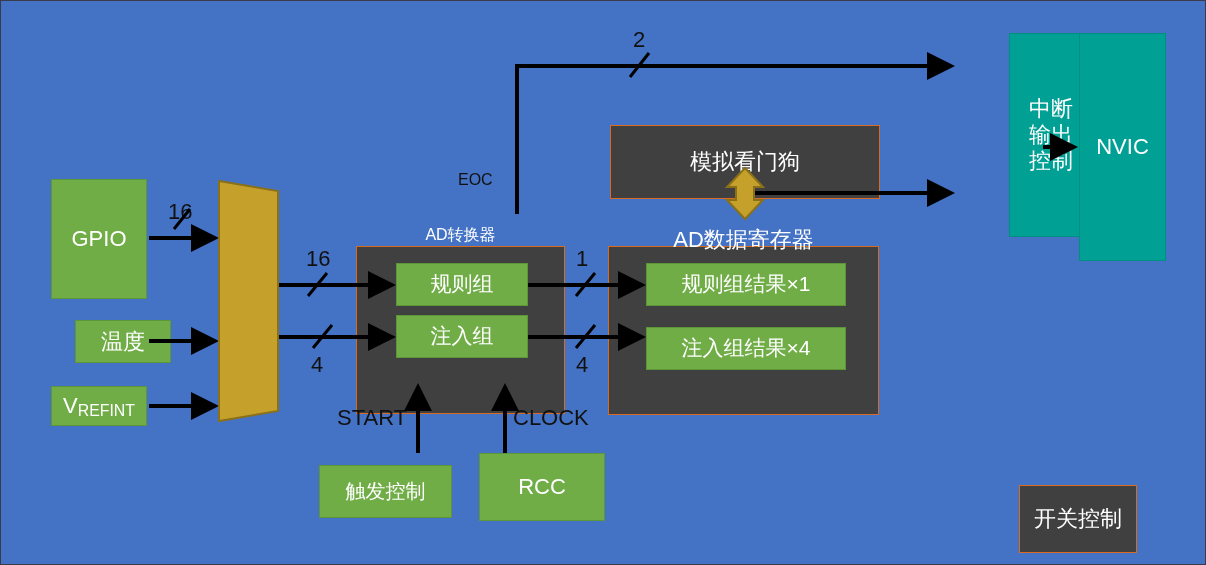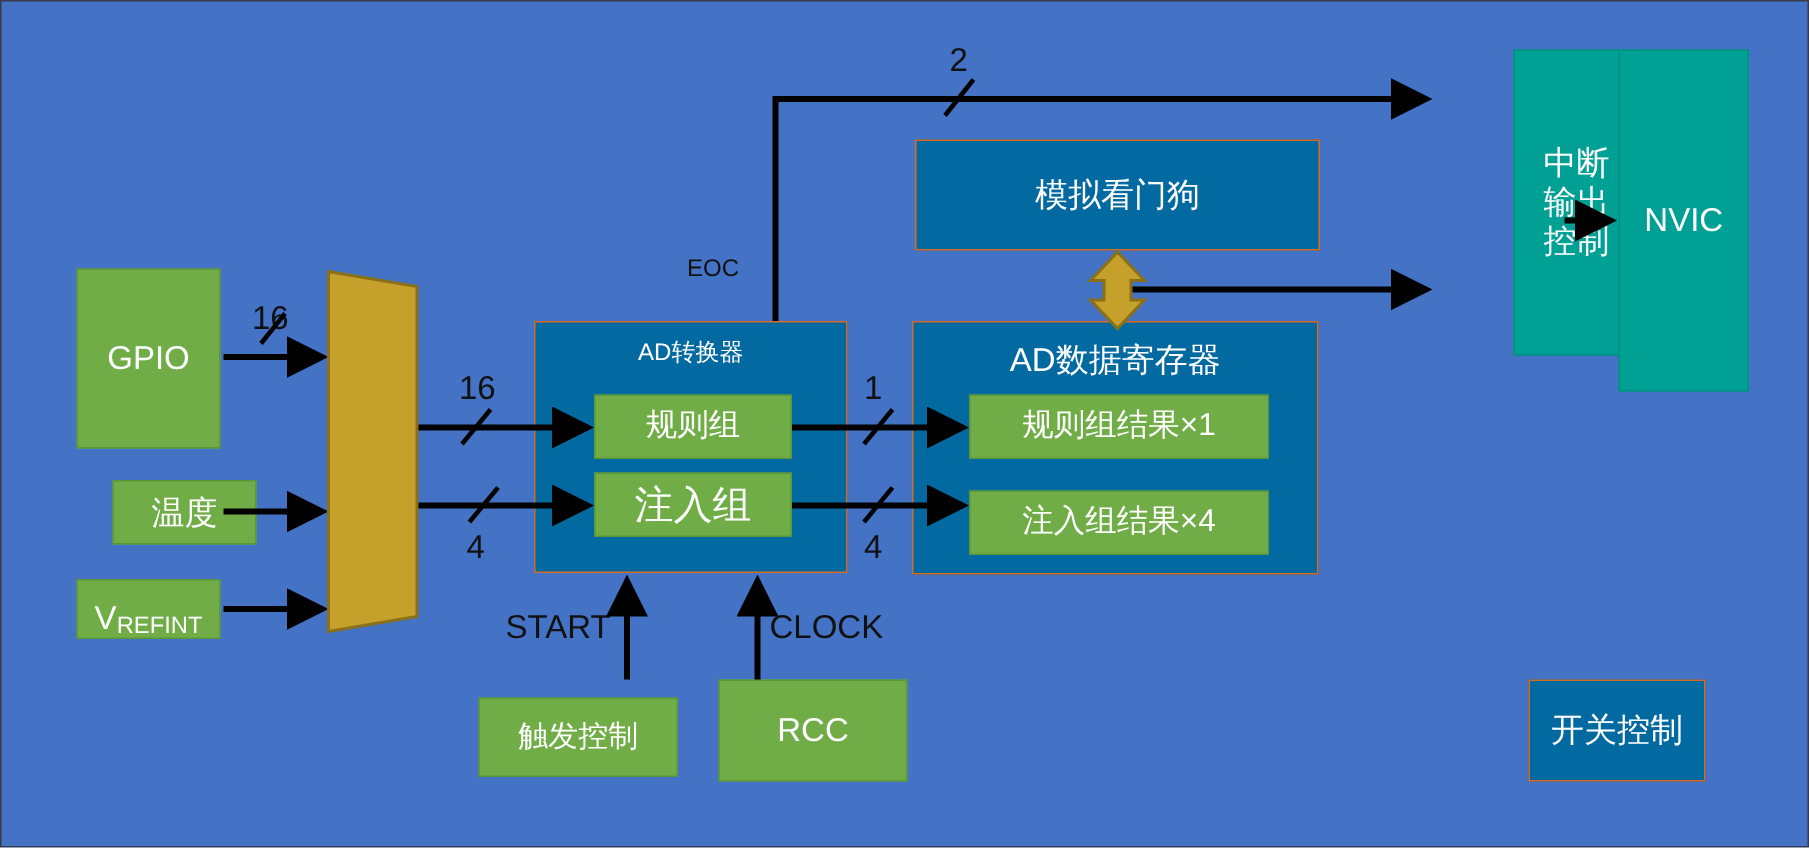--- a/index.html
+++ b/index.html
@@ -26,22 +26,23 @@
     text-align: center;
     color: #ffffff;
     line-height: 1.18;
     white-space: pre-line;
   }
   .green {
     background: #70AD47;
     border: 1px solid #5c9639;
   }
   .orange {
-    background: #0369a1;
+    background: #404040;
     border: 1px solid #d86a22;
+    margin-top: 32px;
   }
   .teal {
     background: #00A094;
     border: 1px solid #00907f;
   }
   .grp-title {
     position: absolute;
     color: #ffffff;
     text-align: center;
     white-space: nowrap;
@@ -72,31 +73,31 @@
 <div id="canvas">
 
   <div class="box green" style="left:50px; top:178px; width:96px; height:120px; font-size:22px;">
     <span>GPIO</span>
   </div>
 
   <div class="box green" style="left:50px; top:319px; width:96px; height:43px; font-size:22px;margin-left:24px;">
     <span>温度</span>
   </div>
 
-  <div class="box green" style="left:50px; top:385px; width:96px; height:40px; font-size:22px;align-items:flex-end;">
+  <div class="box green" style="left:50px; top:385px; width:96px; height:40px; font-size:22px;">
     <span><span>V</span><span class="sub">REFINT</span></span>
   </div>
 
   <div class="box orange" style="left:355px; top:213px; width:209px; height:168px; display:block;"></div>
   <div class="grp-title" style="left:355px; top:224px; width:209px; font-size:16px;">AD转换器</div>
 
   <div class="box green" style="left:395px; top:262px; width:132px; height:43px; font-size:21px;">
     <span>规则组</span>
   </div>
-  <div class="box green" style="left:395px; top:314px; width:132px; height:43px; font-size:26px;">
+  <div class="box green" style="left:395px; top:314px; width:132px; height:43px; font-size:21px;">
     <span>注入组</span>
   </div>
 
   <div class="box orange" style="left:607px; top:213px; width:271px; height:169px; display:block;"></div>
   <div class="grp-title" style="left:607px; top:224px; width:271px; font-size:22px;">AD数据寄存器</div>
 
   <div class="box green" style="left:645px; top:262px; width:200px; height:43px; font-size:21px;">
     <span>规则组结果×1</span>
   </div>
   <div class="box green" style="left:645px; top:314px; width:200px; height:43px; font-size:21px;margin-top:12px;">

